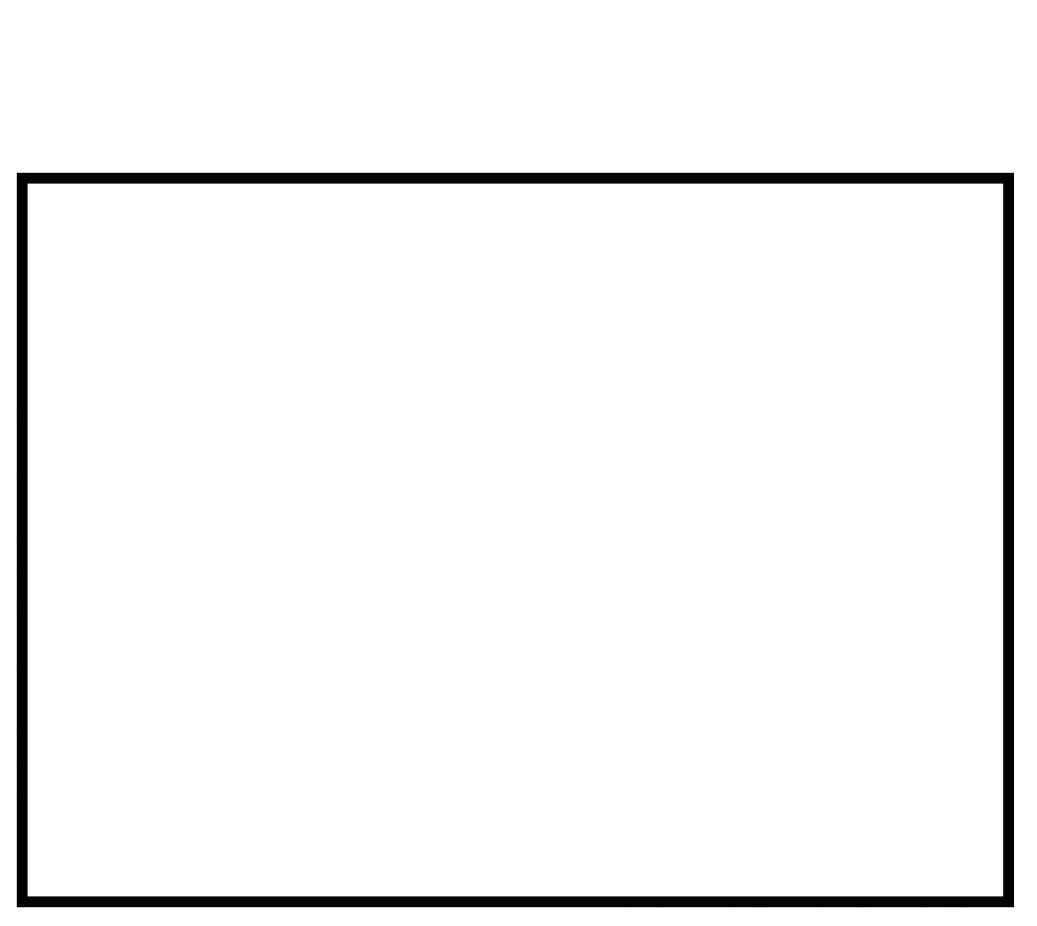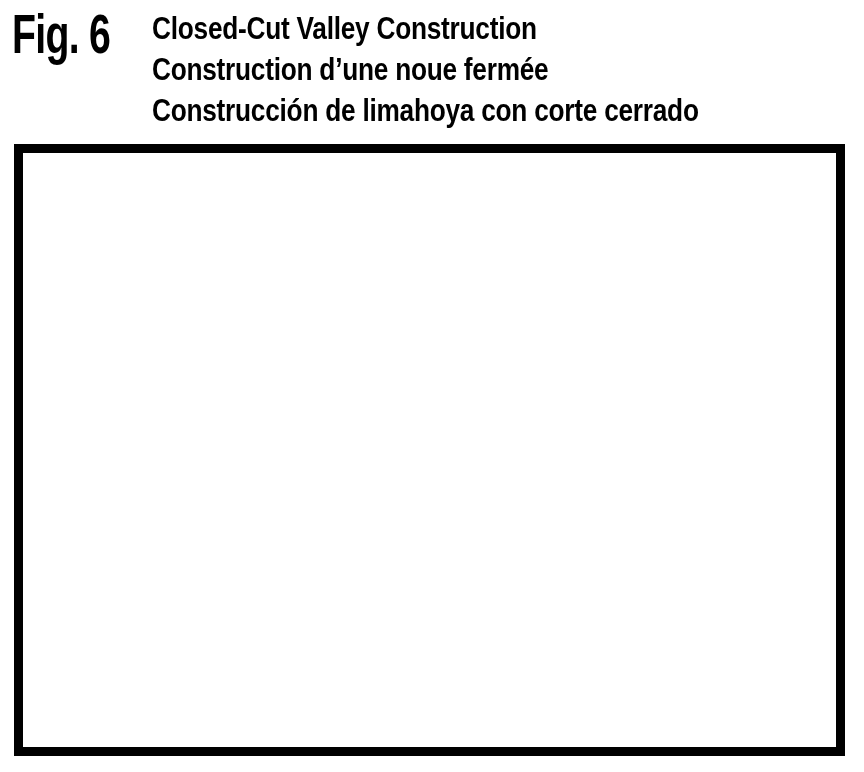--- a/index.html
+++ b/index.html
@@ -48,26 +48,20 @@
   #co-clipcorner{left:613px;top:440px;}
   #co-centerline{left:345px;top:666px;text-align:center;}
   #co-twoinches{left:493px;top:666px;}
   #co-centerline span{text-align:center;}
 </style>
 </head>
 <body>
 
 <div id="root">
 
-  <div id="title-block">
-    <div id="fig-label">Fig. 6</div>
-    <div class="title-line" id="title-en">Closed-Cut Valley Construction</div>
-    <div class="title-line" id="title-fr">Construction d’une noue fermée</div>
-    <div class="title-line" id="title-es">Construcción de limahoya con corte cerrado</div>
-  </div>
 
   <div id="canvas-wrap">
     <svg id="diagram" width="831" height="612" viewBox="0 0 831 612">
       <defs>
 
         <clipPath id="frameClip">
             <rect x="0" y="0" width="831" height="612"></rect>
           </clipPath>
 
         <g id="tabsL">

